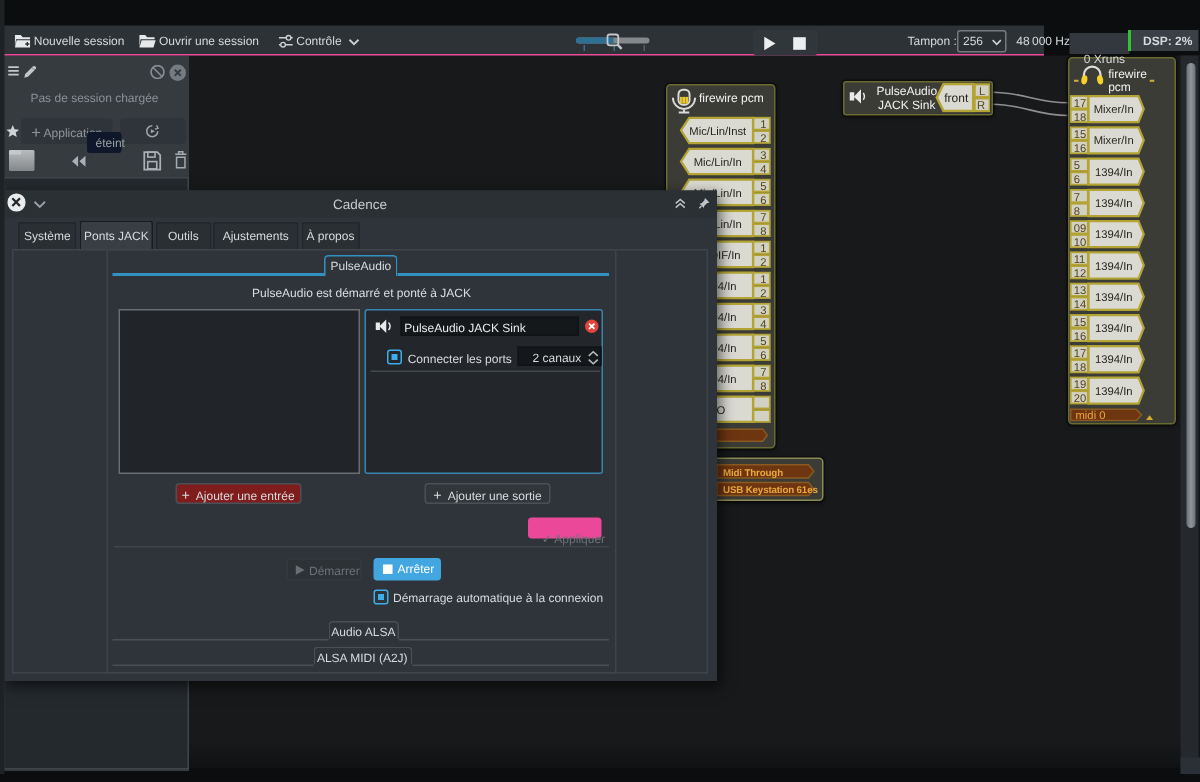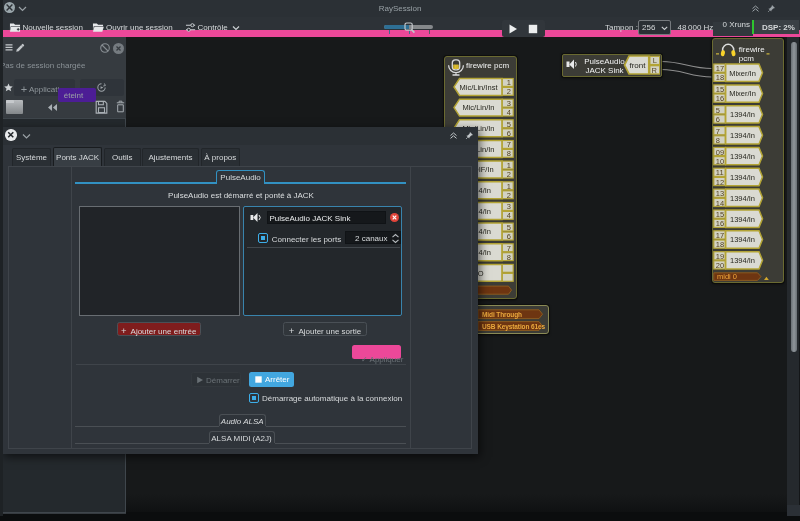--- a/index.html
+++ b/index.html
@@ -211,40 +211,40 @@
       </svg>
     <svg class="abs" style="left:99.5px; top:6px;" width="10" height="10" viewBox="0 0 10 10">
         <circle cx="5" cy="5" r="4.3" fill="none" stroke="#878d92" stroke-width="1.1"></circle>
         <path d="M2 2 L8 8" stroke="#878d92" stroke-width="1.1"></path>
       </svg>
     <div class="abs" style="left:112.5px; top:5.5px; width:11px; height:11px; border-radius:50%; background:#757b80;">
       <svg width="11" height="11" viewBox="0 0 11 11">
           <path d="M3.5 3.5 L7.5 7.5 M7.5 3.5 L3.5 7.5" stroke="#363b40" stroke-width="1.3"></path>
         </svg>
     </div>
-    <div class="abs txt" style="left:0; top:23.5px; width:126px; color:#8a9196;">Pas de session chargée</div>
+    <div class="abs txt" style="left:0; top:23.5px; width:126px; text-align:center; color:#8a9196;">Pas de session chargée</div>
     <svg class="abs" style="left:4px; top:45.5px;" width="9" height="9" viewBox="0 0 11 11">
         <path d="M5.5 0.5 L7 3.9 L10.7 4.2 L7.9 6.6 L8.8 10.2 L5.5 8.3 L2.2 10.2 L3.1 6.6 L0.3 4.2 L4 3.9 Z" fill="#cfd3d6"></path>
       </svg>
     <div class="abs" style="left:14px; top:41.5px; width:61px; height:17.5px; background:#2f343a; border-radius:2.5px;">
       <div class="abs txt" style="left:0; top:4.2px; width:61px; text-align:center; color:#8f969b;"><span style="font-size:11px; vertical-align:-1px;">+</span> Application</div>
     </div>
     <div class="abs" style="left:79.5px; top:41.5px; width:44.5px; height:17.5px; background:#2f343a; border-radius:2.5px;">
       <svg class="abs" style="left:16.5px; top:3px;" width="11" height="11" viewBox="0 0 12 12">
           <path d="M10 6 A4 4 0 1 1 6 2" fill="none" stroke="#9fa5aa" stroke-width="1.1"></path>
           <path d="M5 4.5 L8 6 L5 7.5 Z" fill="#9fa5aa"></path>
           <path d="M9.2 1.6 L10.2 3.9 L7.9 4.4" fill="none" stroke="#9fa5aa" stroke-width="1"></path>
         </svg>
     </div>
     <div class="abs" style="left:6px; top:63px; width:17px; height:13.5px; background:linear-gradient(#b9bcbf,#83878a); border-radius:1px;"></div>
     <div class="abs" style="left:6px; top:63px; width:7.5px; height:2.5px; background:#c6c9cc; border-radius:1px 1px 0 0;"></div>
     <svg class="abs" style="left:46.5px; top:66px;" width="11" height="9" viewBox="0 0 12 10">
         <path d="M5.5 1 L1 5 L5.5 9 Z M11 1 L6.5 5 L11 9 Z" fill="#a9afb4"></path>
       </svg>
-    <div class="abs" style="left:58px; top:51px; width:38px; height:14px; background:#4c1d95; border-radius:2px;">
+    <div class="abs" style="left:58px; top:51px; width:23px; height:14px; background:#0f172a; border-radius:2px;">
       <div class="abs txt" style="left:0; top:2.8px; width:31px; text-align:center; color:#9aa1a5;">éteint</div>
     </div>
     <svg class="abs" style="left:94.5px; top:62.5px;" width="13" height="14.5" viewBox="0 0 13 15">
         <path d="M1 1.5 H10 L12 3.5 V13.5 H1 Z" fill="none" stroke="#aab0b5" stroke-width="1.2"></path>
         <rect x="3.4" y="8" width="6.2" height="5" fill="none" stroke="#aab0b5" stroke-width="1.1"></rect>
         <rect x="3.4" y="1.5" width="5" height="3.4" fill="none" stroke="#aab0b5" stroke-width="1.1"></rect>
       </svg>
     <svg class="abs" style="left:115.5px; top:63px;" width="9" height="12.5" viewBox="0 0 9 12.5">
         <path d="M0.8 2.8 H8.2 M3.1 2.8 V1.2 H5.9 V2.8" fill="none" stroke="#a5abb0" stroke-width="1"></path>
         <path d="M1.7 4.8 H7.3 V11.8 H1.7 Z" fill="none" stroke="#a5abb0" stroke-width="1"></path>
@@ -255,20 +255,21 @@
   <div class="abs" id="cadence" style="left:2px; top:127px; width:476px; height:327px; background:#2f343a; box-shadow:2px 3px 9px rgba(0,0,0,0.6); font-size:8px; color:#d8dbdd;">
     <div class="abs" style="left:0; top:0; width:476px; height:18px; background:#2b3035;">
       <div class="abs" style="left:3.3px; top:2.4px; width:11.5px; height:11.5px; border-radius:50%; background:#e9ebed;">
         <svg width="11.5" height="11.5" viewBox="0 0 11.5 11.5">
             <path d="M3.2 3.2 L8.3 8.3 M8.3 3.2 L3.2 8.3" stroke="#23272b" stroke-width="1.5"></path>
           </svg>
       </div>
       <svg class="abs" style="left:19px; top:5px;" width="11" height="9" viewBox="0 0 11 9">
           <path d="M2 2.5 L5.5 6 L9 2.5" fill="none" stroke="#9aa1a6" stroke-width="1.2"></path>
         </svg>
+      <div class="abs txt" style="left:0; top:3.5px; width:476px; text-align:center; font-size:9px; color:#c7cbce;">Cadence</div>
       <svg class="abs" style="left:447px; top:4px;" width="9" height="9" viewBox="0 0 9 9">
           <path d="M1.5 4.6 L4.5 2 L7.5 4.6 M1.5 7.4 L4.5 4.8 L7.5 7.4" fill="none" stroke="#c0c5c8" stroke-width="1"></path>
         </svg>
       <svg class="abs" style="left:463px; top:4px;" width="9" height="9" viewBox="0 0 9 9">
           <path d="M5 1 L8 4 L6.3 4.5 L4.5 6.3 L4.2 7.6 L1.4 4.8 L2.7 4.5 L4.5 2.7 Z" fill="#c0c5c8"></path>
           <path d="M2.6 6.4 L1.2 7.8" stroke="#c0c5c8" stroke-width="0.9"></path>
         </svg>
     </div>
 
     <div class="abs" style="left:10px; top:20.5px; width:39px; height:18px; background:#2a2f34; border:1px solid #22262a; border-bottom:none; border-radius:2px 2px 0 0;">
@@ -348,54 +349,36 @@
           <rect x="0.3" y="0.3" width="6.4" height="6.4" fill="#fdfdfd"></rect>
         </svg>
       <div class="abs txt" style="left:16px; top:3px; color:#ffffff;">Arrêter</div>
     </div>
     <div class="abs" style="left:247px; top:266.4px; width:10px; height:10px; border:1.3px solid #3daee9; border-radius:2px;">
       <div class="abs" style="left:1.6px; top:1.6px; width:4.4px; height:4.4px; background:#3daee9;"></div>
     </div>
     <div class="abs txt" style="left:260px; top:267.2px;">Démarrage automatique à la connexion</div>
 
     <div class="abs" style="left:216.5px; top:287px; width:47.5px; height:12px; background:#2f343a; border:1px solid #4a4f54; border-bottom:none; border-radius:3px 3px 0 0; z-index:3;">
-      <div class="abs txt" style="left:0; top:1.8px; width:45.5px; text-align:center;font-style:italic;">Audio ALSA</div>
+      <div class="abs txt" style="left:0; top:1.8px; width:45.5px; text-align:center;">Audio ALSA</div>
     </div>
     <div class="abs" style="left:73px; top:298.5px; width:143.5px; height:1px; background:#4a4f54;"></div>
     <div class="abs" style="left:264px; top:298.5px; width:140px; height:1px; background:#4a4f54;"></div>
 
     <div class="abs" style="left:206.5px; top:303.5px; width:66px; height:12.5px; background:#2f343a; border:1px solid #4a4f54; border-bottom:none; border-radius:3px 3px 0 0; z-index:3;">
       <div class="abs txt" style="left:0; top:2.2px; width:64px; text-align:center;">ALSA MIDI (A2J)</div>
     </div>
     <div class="abs" style="left:73px; top:315.5px; width:133.5px; height:1px; background:#4a4f54;"></div>
     <div class="abs" style="left:272.5px; top:315.5px; width:131.5px; height:1px; background:#4a4f54;"></div>
   </div>
 
   <div class="abs" style="left:0; top:0; width:2.5px; height:516px; background:#1e2225; z-index:5;"></div>
 
-  <div class="abs" id="titlebar" style="left:0; top:0; width:800px; height:17px; background:#2b3035;">
-    <div class="abs" style="left:3.8px; top:2.3px; width:11px; height:11px; border-radius:50%; background:#9aa6ab;">
-      <svg width="11" height="11" viewBox="0 0 11 11">
-          <path d="M2.6 2.6 L8.4 8.4 M8.4 2.6 L2.6 8.4" stroke="#2e3338" stroke-width="1.4"></path>
-        </svg>
-    </div>
-    <svg class="abs" style="left:16.5px; top:4px;" width="11" height="9" viewBox="0 0 11 9">
-        <path d="M2 3 L5.5 6.5 L9 3" fill="none" stroke="#9aa1a6" stroke-width="1.2"></path>
-      </svg>
-    <div class="abs txt" style="left:0; top:3.8px; width:800px; text-align:center; font-size:8px; color:#98a0a5;">RaySession</div>
-    <svg class="abs" style="left:751px; top:4px;" width="9" height="9" viewBox="0 0 9 9">
-        <path d="M1.5 4.6 L4.5 2 L7.5 4.6 M1.5 7.4 L4.5 4.8 L7.5 7.4" fill="none" stroke="#9aa1a6" stroke-width="1"></path>
-      </svg>
-    <svg class="abs" style="left:767px; top:4px;" width="9" height="9" viewBox="0 0 9 9">
-        <path d="M5 1 L8 4 L6.3 4.5 L4.5 6.3 L4.2 7.6 L1.4 4.8 L2.7 4.5 L4.5 2.7 Z" fill="#9aa1a6"></path>
-        <path d="M2.6 6.4 L1.2 7.8" stroke="#9aa1a6" stroke-width="0.9"></path>
-      </svg>
-  </div>
-
-  <div class="abs" id="toolbar" style="left:0; top:17px; width:800px; height:20px; background:#2d3237; border-bottom:7px solid #ec4899; color:#d6d9db; font-size:8px;">
+
+  <div class="abs" id="toolbar" style="left:0; top:17px; width:696px; height:20px; background:#2d3237; border-bottom:1px solid #ec4899; color:#d6d9db; font-size:8px;">
     <svg class="abs" style="left:9px; top:4.5px;" width="12" height="11" viewBox="0 0 13 12">
         <path d="M1 10.5 V1.5 H5.2 L6.6 3 H12 V4.5 H1.8 Z" fill="#e6e8ea"></path>
         <path d="M1 10.5 L2.2 5.2 H12 V10.5 Z" fill="#e6e8ea"></path>
         <path d="M8.5 8 h3 M10 6.5 v3" stroke="#2d3237" stroke-width="1"></path>
       </svg>
     <div class="abs txt" style="left:22.5px; top:6px;">Nouvelle session</div>
     <svg class="abs" style="left:92px; top:4.5px;" width="12" height="11" viewBox="0 0 13 12">
         <path d="M1 10.5 V1.5 H5.2 L6.6 3 H12 V4.5 H1.8 Z" fill="#e6e8ea"></path>
         <path d="M1 10.5 L2.6 5.2 H12.8 L11.2 10.5 Z" fill="#e6e8ea"></path>
       </svg>
@@ -427,19 +410,19 @@
       </svg>
     <div class="abs txt" style="left:605px; top:6px;">Tampon :</div>
     <div class="abs" style="left:637.5px; top:2.5px; width:33px; height:15px; background:#2a2f34; border:1px solid #767a7e; border-radius:2px;">
       <div class="abs txt" style="left:3.5px; top:2.6px;">256</div>
       <svg class="abs" style="left:21px; top:4px;" width="9" height="7" viewBox="0 0 9 7">
           <path d="M1.8 1.8 L4.5 4.5 L7.2 1.8" fill="none" stroke="#ccd0d3" stroke-width="1.1"></path>
         </svg>
     </div>
     <div class="abs txt" style="left:677.5px; top:6px;">48 000 Hz</div>
     <div class="abs" style="left:712.5px; top:4.5px; width:40px; height:14px; background:#32383d;"></div>
-    <div class="abs txt" style="left:722.5px; top:3px;">0 Xruns</div>
+    <div class="abs txt" style="left:722.5px; top:18px;">0 Xruns</div>
     <div class="abs" style="left:752px; top:3.2px; width:1.8px; height:14px; background:#2ec52e;"></div>
     <div class="abs" style="left:753.8px; top:3.2px; width:45px; height:14px; background:#3a4045;"></div>
     <div class="abs txt" style="left:762px; top:6px; font-weight:bold;">DSP: 2%</div>
   </div>
 
 </div>
 
 </body></html>

